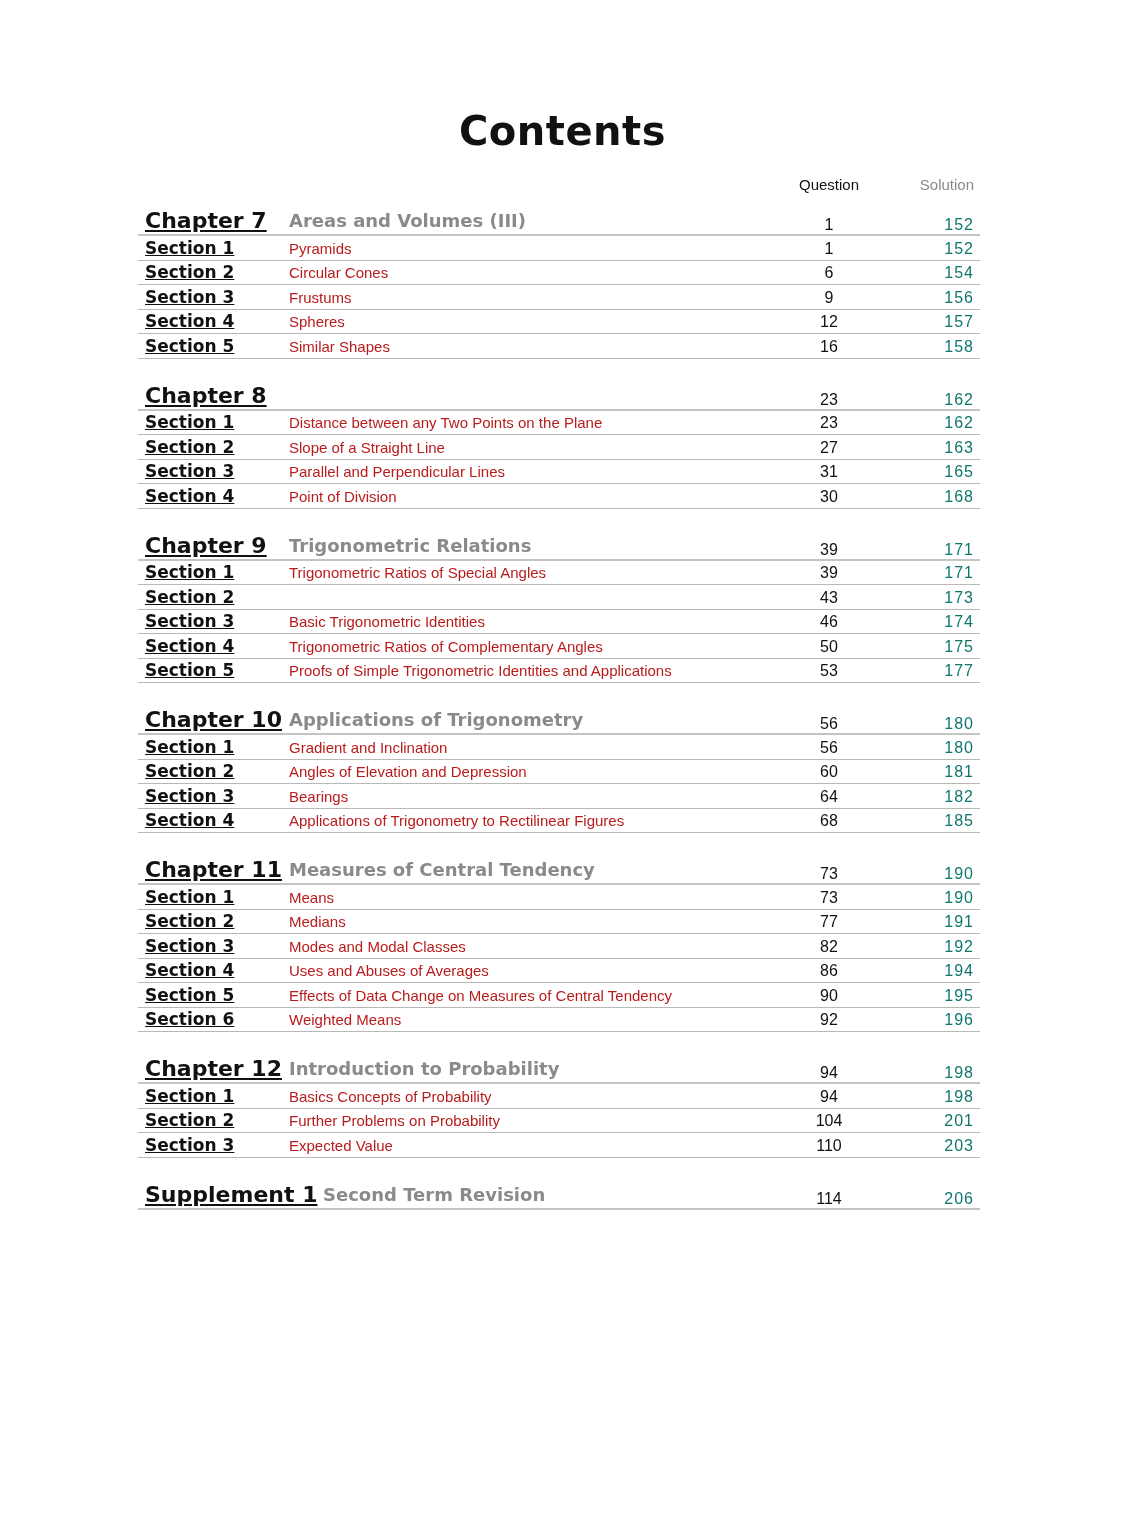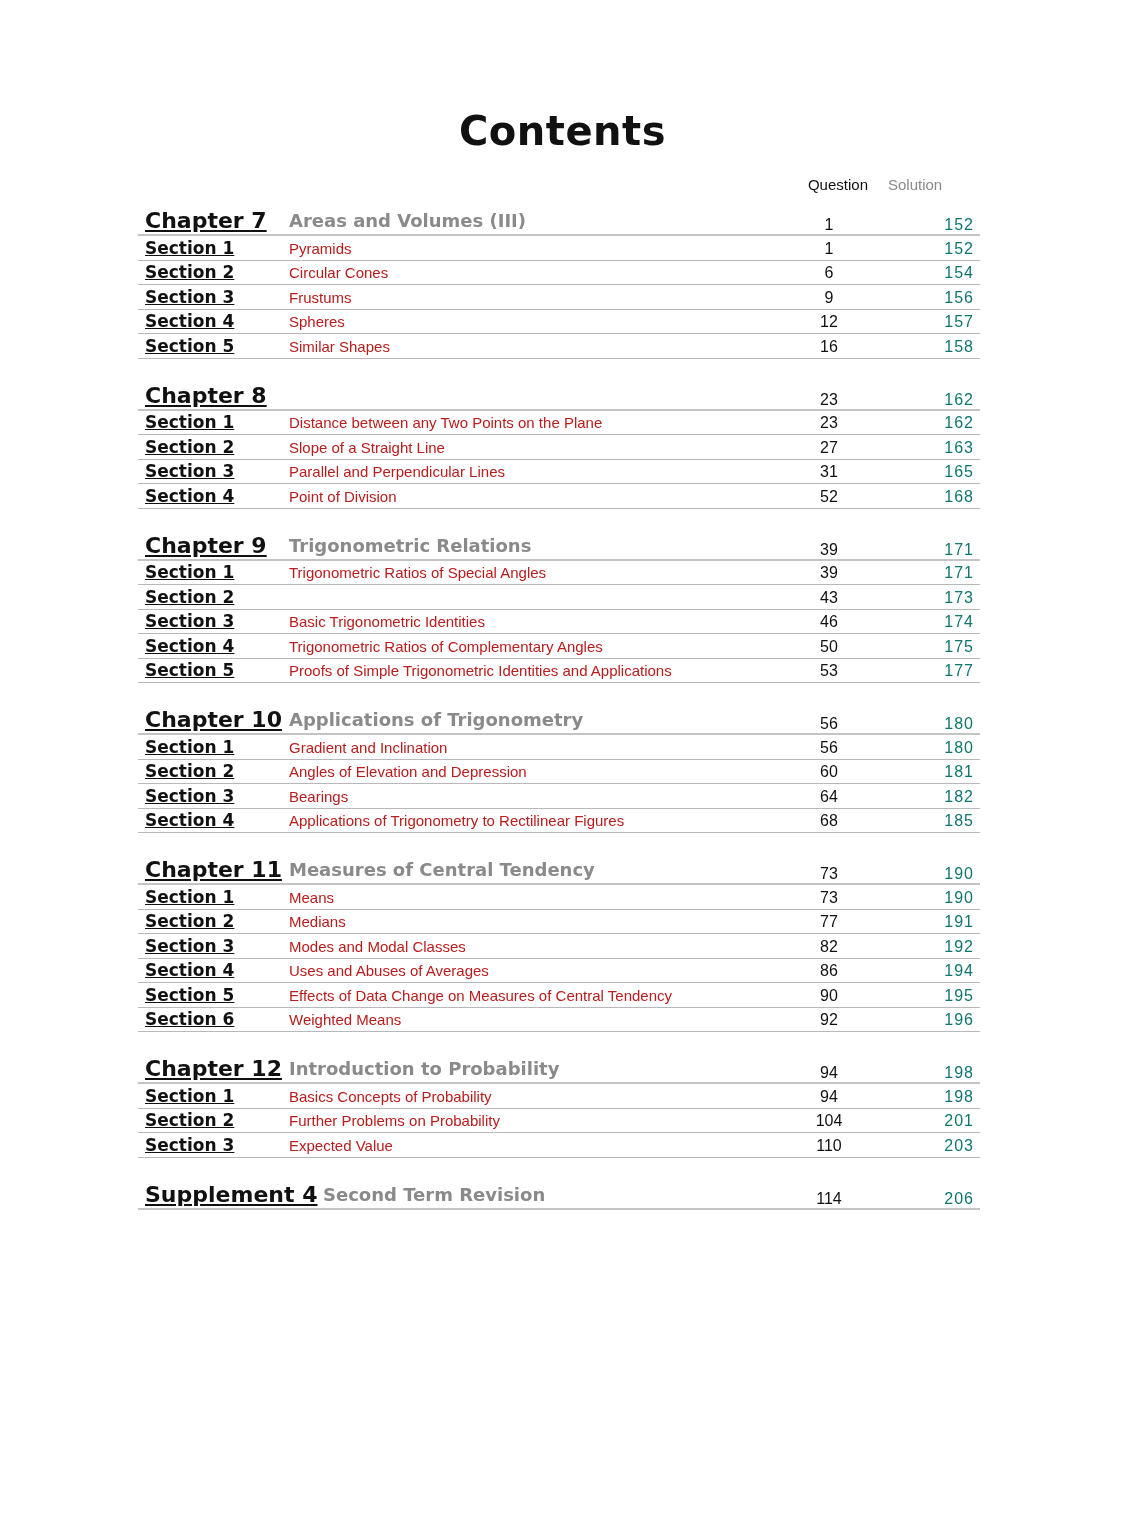--- a/index.html
+++ b/index.html
@@ -1,20 +1,20 @@
 <!DOCTYPE html>
 <html><head>
 <meta charset="utf-8">
 <style>
   html, body { margin: 0; padding: 0; background: #ffffff; }
   body { width: 1125px; height: 1538px; position: relative; font-family: "DejaVu Sans", sans-serif; color: #111; }
   .title { position: absolute; top: 108px; left: 0; width: 1125px; text-align: center; font-family: "DejaVu Sans", sans-serif; font-weight: bold; font-size: 40px; letter-spacing: 0.5px; color: #111; }
   .col-head { position: absolute; top: 176px; font-size: 15px; font-family: "Liberation Sans", sans-serif; }
-  .col-head.q { left: 790px; width: 78px; text-align: right; color: #111; }
-  .col-head.s { left: 888px; width: 86px; text-align: left; color: #8a8a8a; }
+  .col-head.q { left: 790px; width: 78px; text-align: center; color: #111; }
+  .col-head.s { left: 888px; width: 86px; text-align: right; color: #8a8a8a; }
   .toc { position: absolute; top: 206px; left: 138px; width: 842px; }
   .chapter { margin-bottom: 22px; }
   .row { position: relative; height: 23.5px; border-bottom: 1.5px solid #b8b8b8; }
   .row.head { height: 28px; border-bottom: 2px solid #c4c4c4; }
   .row .label { position: absolute; left: 7px; bottom: 2px; font-weight: bold; font-size: 17px; color: #111; font-family: "DejaVu Sans", sans-serif; text-decoration: underline; }
   .row.head .label { font-size: 22px; bottom: 1px; }
   .row .name { position: absolute; left: 151px; bottom: 3px; font-size: 15px; color: #b91c1c; font-family: "Liberation Sans", sans-serif; white-space: nowrap; }
   .row.head .name { font-weight: bold; font-size: 18px; color: #8a8a8a; font-family: "DejaVu Sans", sans-serif; bottom: 3px; }
   .row.supp .name { left: 185px; }
   .row .q { position: absolute; left: 652px; width 78px; width: 78px; text-align: center; bottom: 2px; font-size: 16px; color: #111; font-family: "Liberation Sans", sans-serif; }
@@ -87,21 +87,21 @@
       </div>
       <div class="row ">
         <span class="label">Section 3</span>
         <span class="name">Parallel and Perpendicular Lines</span>
         <span class="q">31</span>
         <span class="s">165</span>
       </div>
       <div class="row ">
         <span class="label">Section 4</span>
         <span class="name">Point of Division</span>
-        <span class="q">52</span>
+        <span class="q">30</span>
         <span class="s">168</span>
       </div>
     </div>
     <div class="chapter">
       <div class="row head">
         <span class="label">Chapter 9</span>
         <span class="name">Trigonometric Relations</span>
         <span class="q">39</span>
         <span class="s">171</span>
       </div>
@@ -232,19 +232,19 @@
       </div>
       <div class="row ">
         <span class="label">Section 3</span>
         <span class="name">Expected Value</span>
         <span class="q">110</span>
         <span class="s">203</span>
       </div>
     </div>
     <div class="chapter">
       <div class="row head supp">
-        <span class="label">Supplement 4</span>
+        <span class="label">Supplement 1</span>
         <span class="name">Second Term Revision</span>
         <span class="q">114</span>
         <span class="s">206</span>
       </div>
     </div>
   </div>
 
 </body></html>

